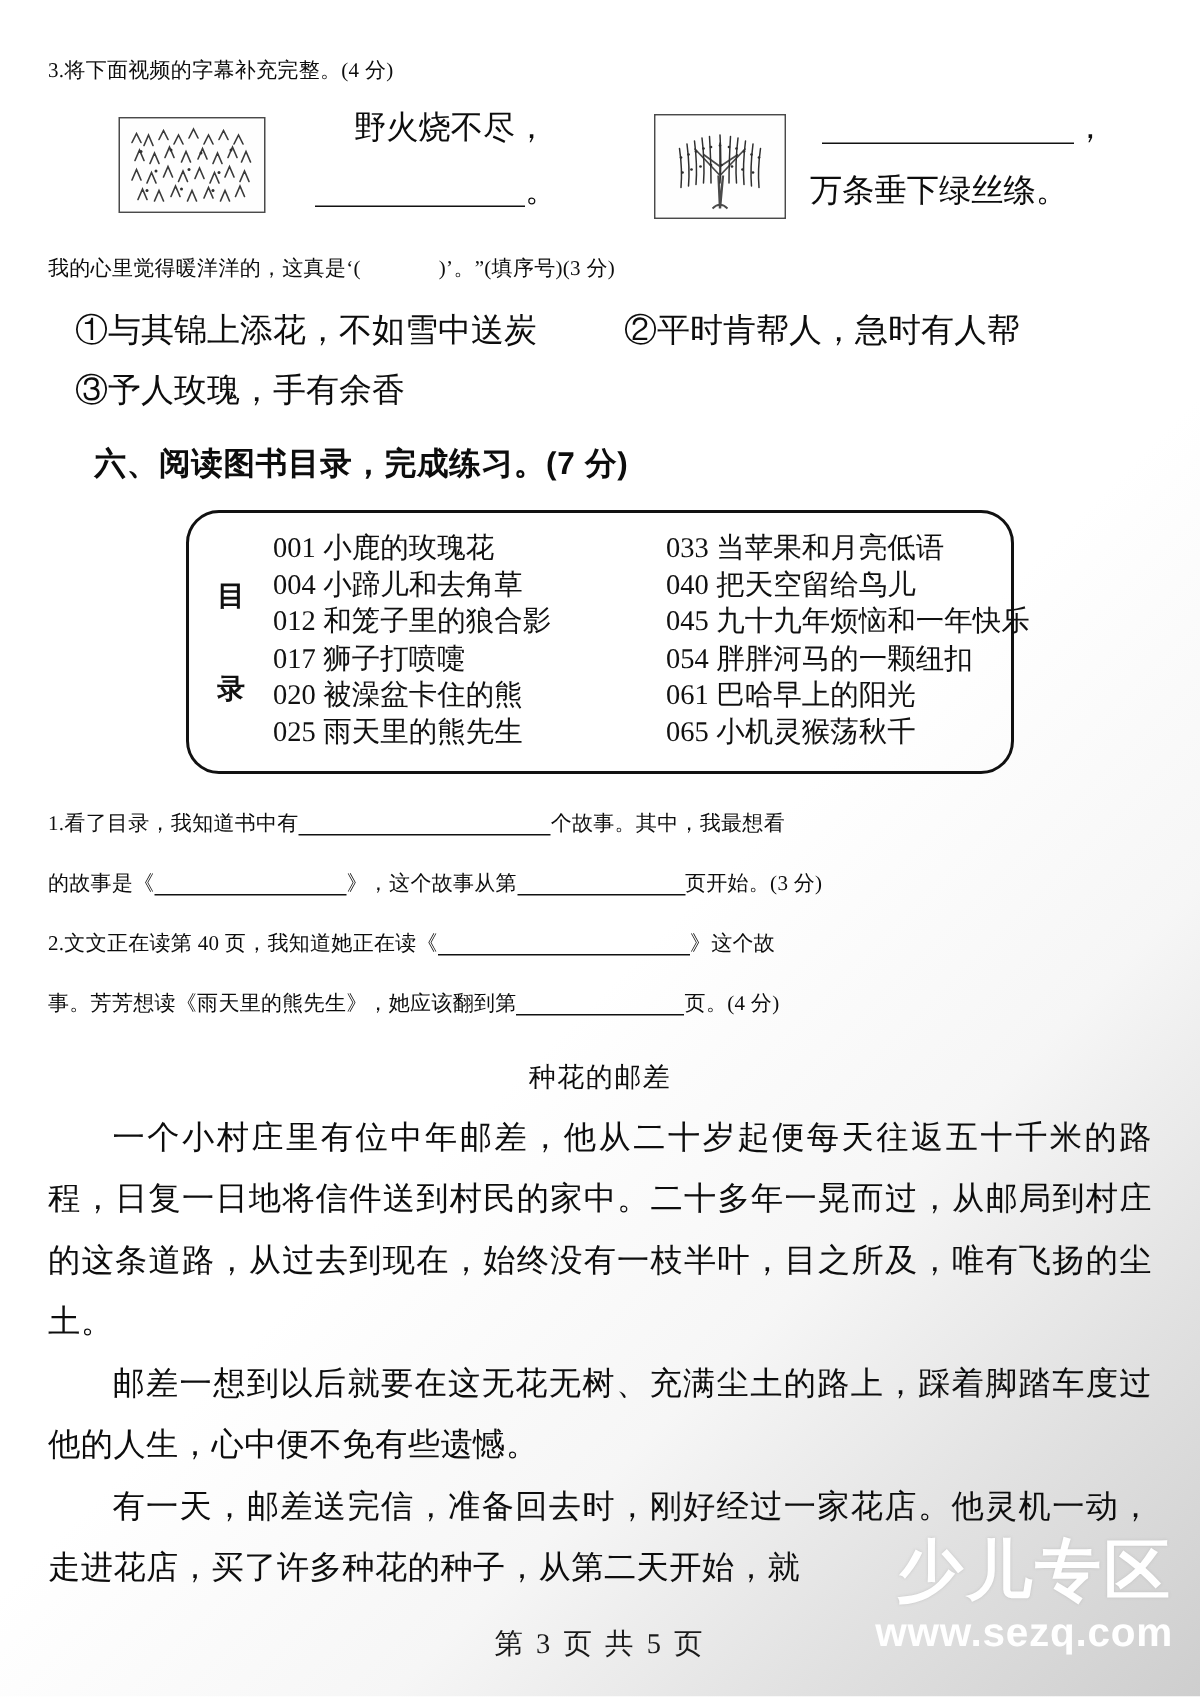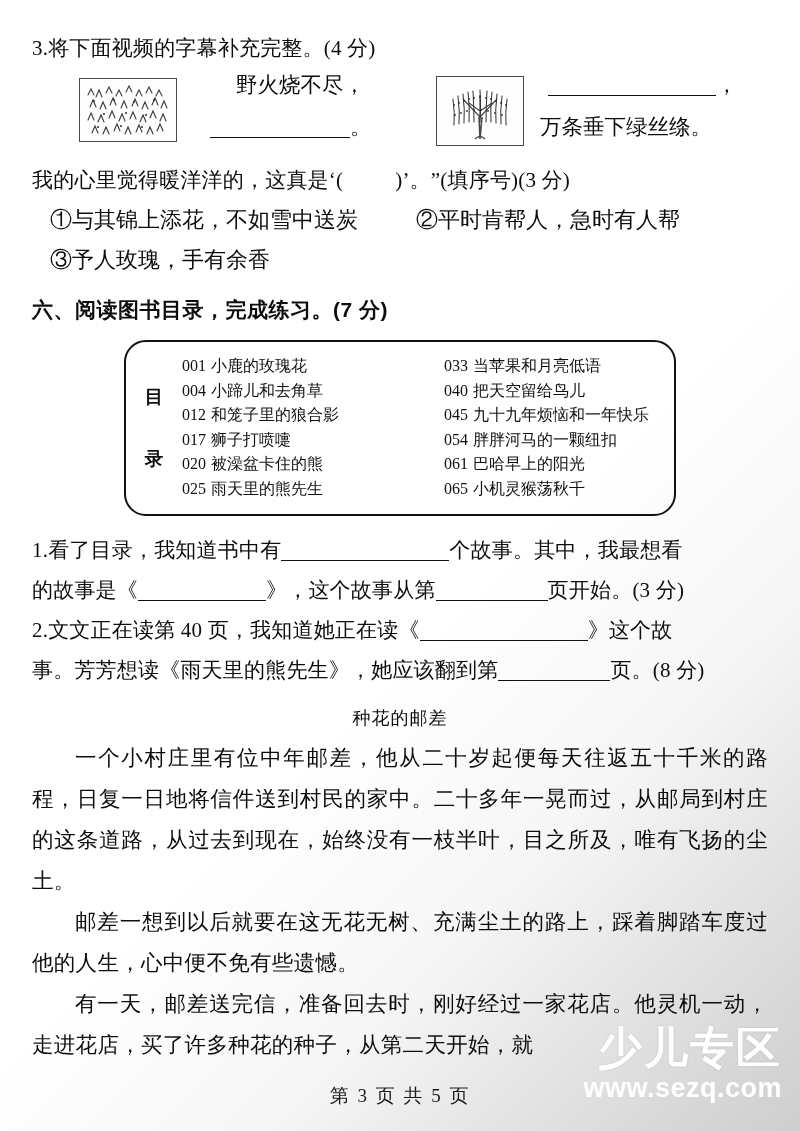--- a/index.html
+++ b/index.html
@@ -20,41 +20,42 @@
   }
   .content {
     position: absolute;
     left: 32px;
     top: 0;
     width: 736px;
   }
 
   
   .qline {
-    font-size: 21px;
+    font-size: 14px;
     line-height: 40px;
     letter-spacing: 0.2px;
     white-space: nowrap;
   }
   .opt-line {
     font-size: 22px;
     line-height: 40px;
     padding-left: 18px;
     white-space: nowrap;
   }
   .opt-gap { display: inline-block; width: 58px; }
 
   
   .section-head {
     font-family: "Liberation Sans", "DejaVu Sans", sans-serif;
     font-weight: bold;
     font-size: 21px;
     line-height: 40px;
     letter-spacing: 0.5px;
     white-space: nowrap;
+    margin-left: 31px;
   }
 
   
   .blank {
     display: inline-block;
     border-bottom: 1.6px solid #111;
     vertical-align: -4px;
     height: 20px;
   }
   .b-md  { width: 112px; }
@@ -111,21 +112,21 @@
     letter-spacing: 0;
   }
   .cat-cols {
     display: flex;
     flex: 1 1 auto;
   }
   .cat-col { flex: 0 0 auto; }
   .cat-col.left  { width: 262px; }
   .cat-col.right { width: 230px; }
   .cat-item {
-    font-size: 16px;
+    font-size: 19px;
     line-height: 24.6px;
     white-space: nowrap;
     color: #111;
   }
   .cat-num { margin-right: 5px; }
 
   
   .passage-title {
     text-align: center;
     font-size: 18px;
@@ -323,21 +324,21 @@
     <div class="qline">
       <span>1.看了目录，我知道书中有</span><span class="blank b-xl"></span><span>个故事。其中，我最想看</span>
     </div>
     <div class="qline">
       <span>的故事是《</span><span class="blank b-sub"></span><span>》，这个故事从第</span><span class="blank b-md"></span><span>页开始。(3 分)</span>
     </div>
     <div class="qline">
       <span>2.文文正在读第 40 页，我知道她正在读《</span><span class="blank b-xl"></span><span>》这个故</span>
     </div>
     <div class="qline">
-      <span>事。芳芳想读《雨天里的熊先生》，她应该翻到第</span><span class="blank b-md"></span><span>页。(8 分)</span>
+      <span>事。芳芳想读《雨天里的熊先生》，她应该翻到第</span><span class="blank b-md"></span><span>页。(4 分)</span>
     </div>
 
     <div style="height:8px"></div>
 
     <div class="passage-title">种花的邮差</div>
 
     <div class="para">一个小村庄里有位中年邮差，他从二十岁起便每天往返五十千米的路程，日复一日地将信件送到村民的家中。二十多年一晃而过，从邮局到村庄的这条道路，从过去到现在，始终没有一枝半叶，目之所及，唯有飞扬的尘土。</div>
     <div class="para">邮差一想到以后就要在这无花无树、充满尘土的路上，踩着脚踏车度过他的人生，心中便不免有些遗憾。</div>
     <div class="para">有一天，邮差送完信，准备回去时，刚好经过一家花店。他灵机一动，走进花店，买了许多种花的种子，从第二天开始，就</div>
 

